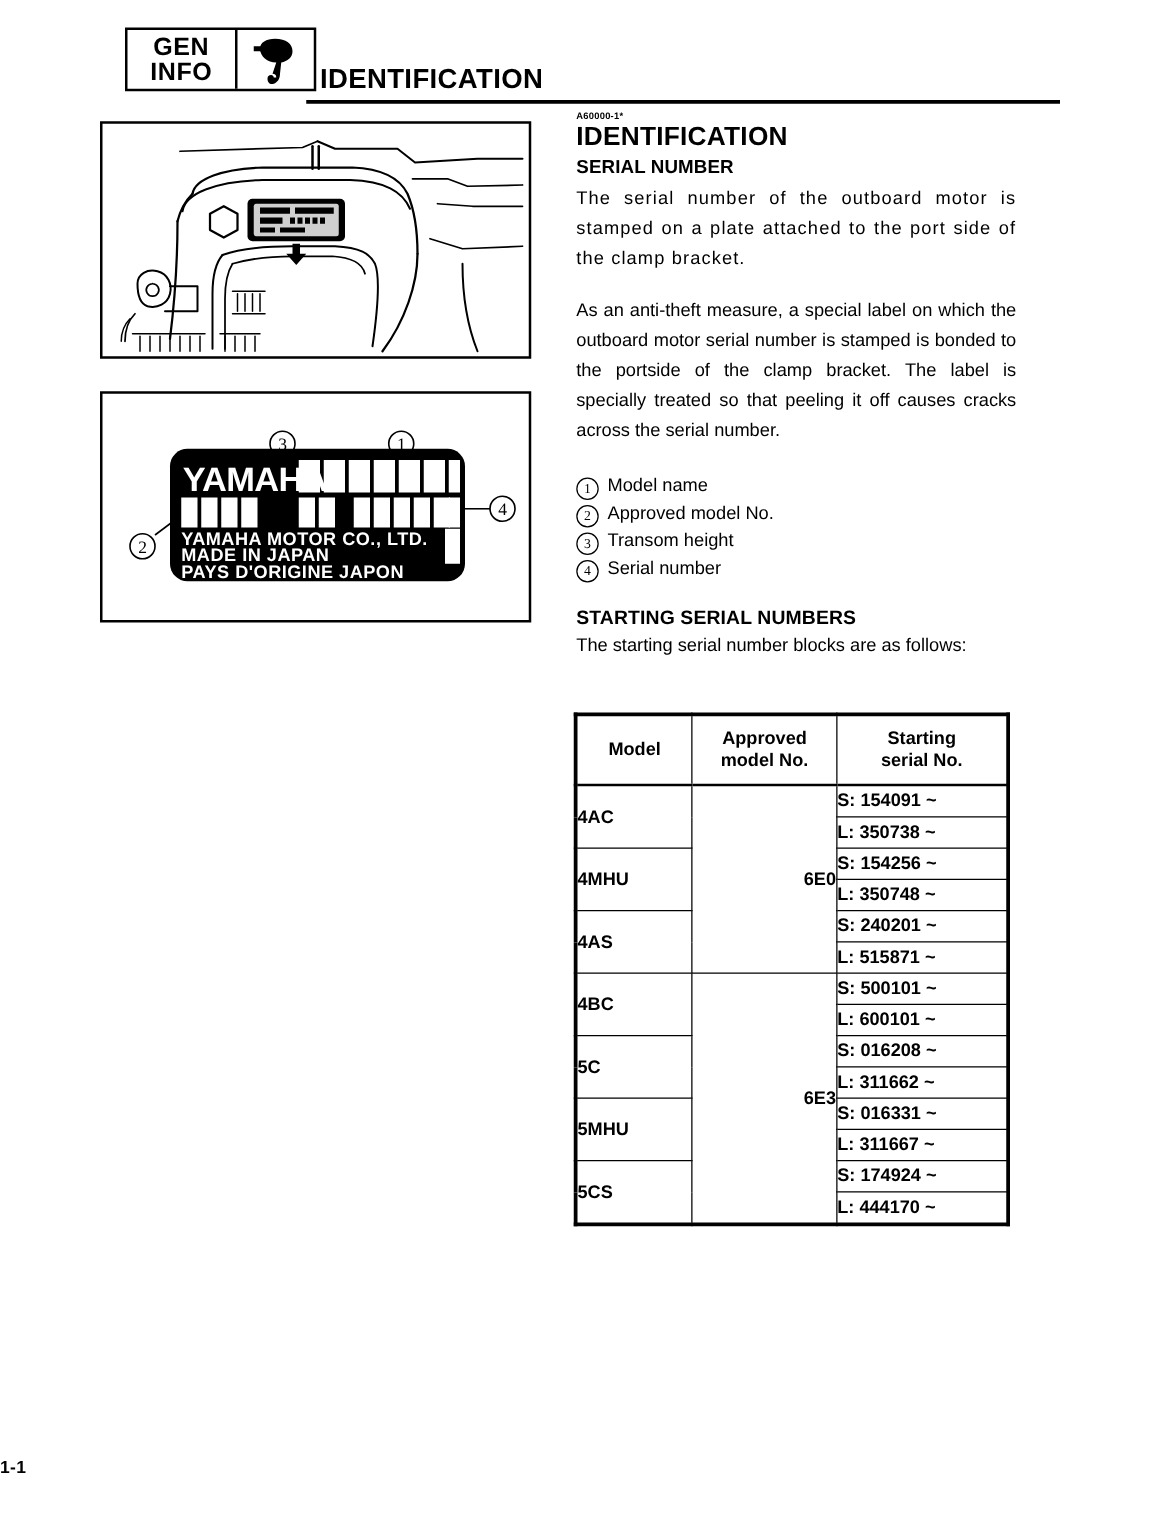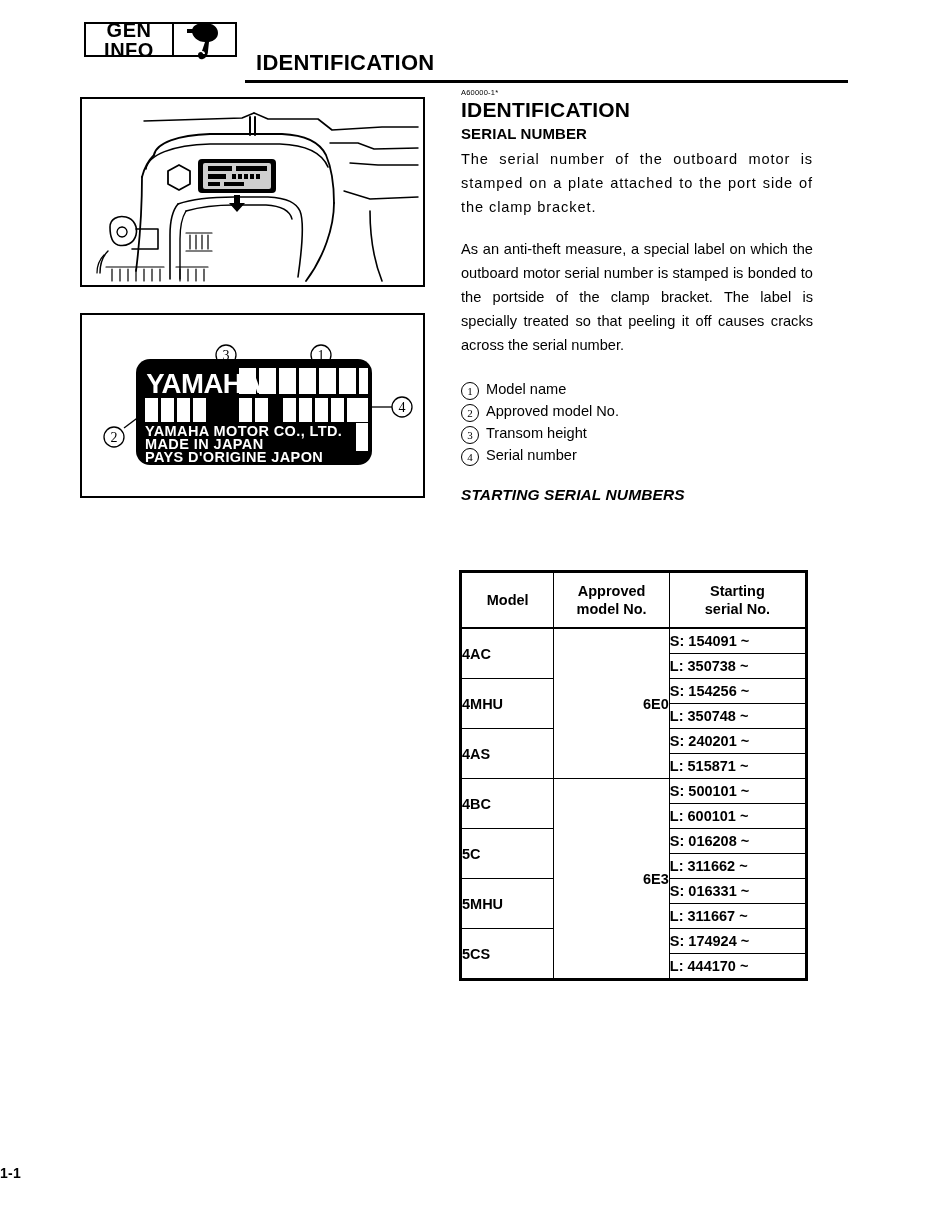--- a/index.html
+++ b/index.html
@@ -12,24 +12,24 @@
     height: 1210px;
     position: relative;
     font-family: "Liberation Sans", sans-serif;
     color: #000;
     -webkit-font-smoothing: antialiased;
   }
 
   
   #header-tab {
     position: absolute;
-    left: 84px;
+    left: 100px;
     top: 22px;
     width: 153px;
-    height: 35px;
+    height: 51px;
     border: 2.5px solid #000;
     box-sizing: border-box;
     display: flex;
   }
   #header-tab-label {
     width: 88px;
     height: 100%;
     display: flex;
     flex-direction: column;
     align-items: center;
@@ -90,21 +90,21 @@
 
   
   #right-col {
     position: absolute;
     left: 461px;
     top: 88px;
     width: 352px;
   }
   #section-code {
     font-size: 7.5px;
-    font-weight: normal;
+    font-weight: bold;
     letter-spacing: 0.2px;
     line-height: 9px;
     margin: 0 0 1px 0;
   }
   #section-title {
     font-size: 21px;
     font-weight: bold;
     letter-spacing: 0.2px;
     line-height: 24px;
     margin: 0;
@@ -171,21 +171,20 @@
     margin-top: 3px;
     flex: none;
     font-family: "Liberation Serif", serif;
   }
 
   #starting-heading {
     font-size: 15.5px;
     font-weight: bold;
     letter-spacing: 0.1px;
     margin: 20px 0 3px 0;
-    font-style: italic;
   }
   #starting-intro {
     font-size: 14.6px;
     line-height: 21px;
     margin: 0;
   }
 
   
   #serial-table {
     position: absolute;
@@ -425,20 +424,21 @@
       <span class="callout-num">3</span>
       <span>Transom height</span>
     </li>
     <li class="legend-item">
       <span class="callout-num">4</span>
       <span>Serial number</span>
     </li>
   </ul>
 
   <h2 id="starting-heading">STARTING SERIAL NUMBERS</h2>
+  <p id="starting-intro">The starting serial number blocks are as follows:</p>
 </div>
 
 <table id="serial-table">
   <thead>
     <tr>
       <th class="col-model">Model</th>
       <th class="col-approved">
         <div>Approved</div>
         <div>model No.</div>
       </th>

